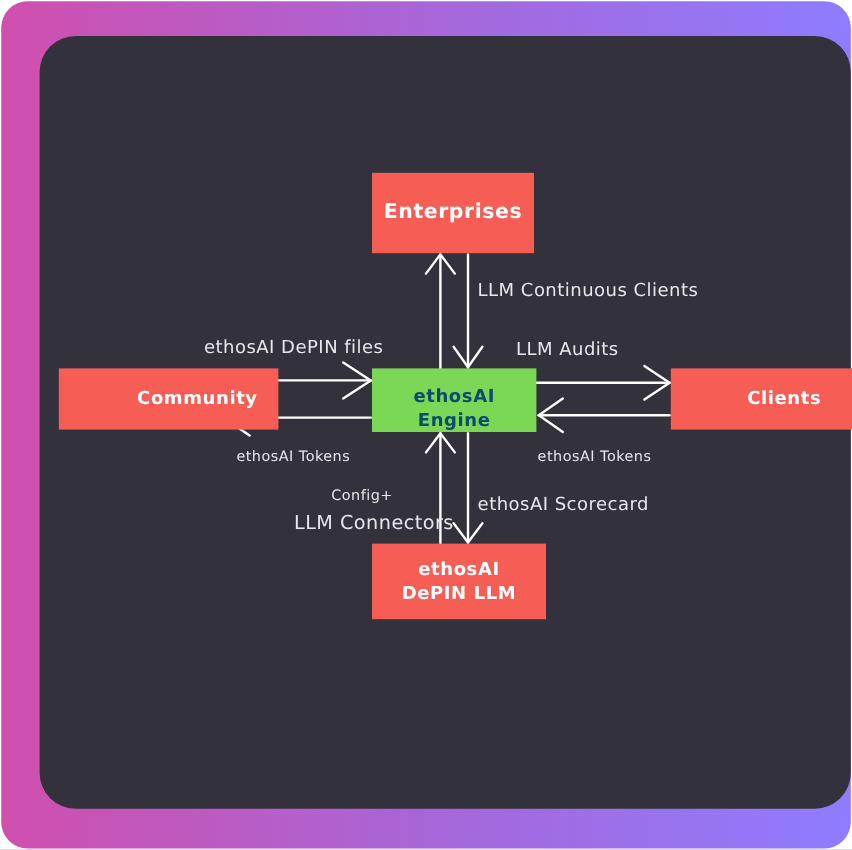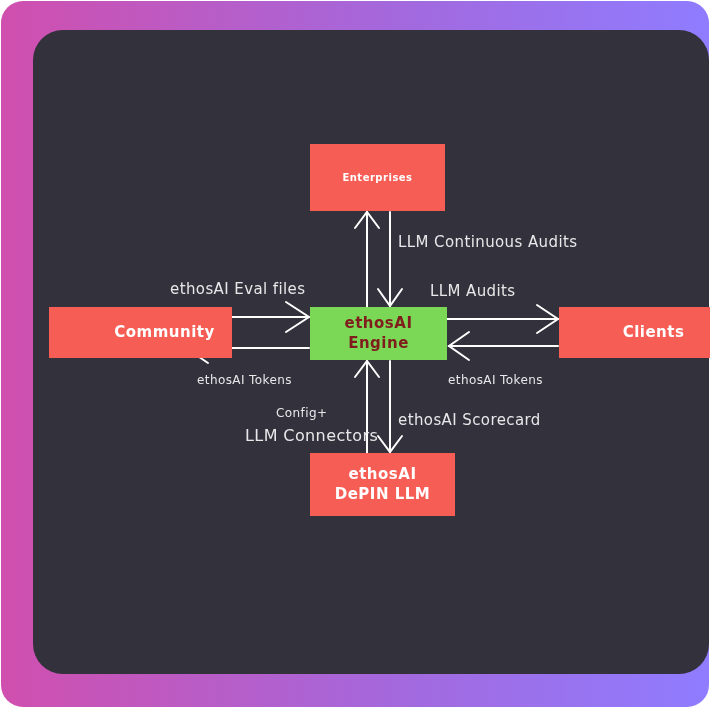--- a/index.html
+++ b/index.html
@@ -12,21 +12,21 @@
   .panel {
     position: absolute; left: 33px; top: 30px; width: 676px; height: 644px;
     border-radius: 30px; background: #33313b;
   }
   .box {
     position: absolute; display: flex; align-items: center; justify-content: center;
     text-align: center; font-weight: bold; color: #ffffff; line-height: 1.3;
     letter-spacing: 0.5px;
   }
   .red { background: #f65d55; }
-  .green { background: #7bd756; color: #7f1d1d; }
+  .green { background: #7bd756; color: #0c4a6e; align-items: flex-end; }
   .lbl { position: absolute; color: #e8e8ea; white-space: nowrap; letter-spacing: 0.4px; }
   svg.arrows { position: absolute; left: 0; top: 0; }
 </style>
 </head>
 <body>
 
 <div class="frame"></div>
 <div class="panel"></div>
 
 <svg class="arrows" width="710" height="708">
@@ -67,43 +67,43 @@
       <polyline points="355,377 367,361 379,377"></polyline>
     </g>
 
     <g>
       <line x1="390" y1="361" x2="390" y2="452"></line>
       <polyline points="378,436 390,452 402,436"></polyline>
     </g>
   </g>
 </svg>
 
-<div class="box red" style="left:310px; top:144px; width:135px; height:67px; font-size:10px;">
+<div class="box red" style="left:310px; top:144px; width:135px; height:67px; font-size:17px;">
   <span>Enterprises</span>
 </div>
 
 <div class="box red" style="left:49px; top:307px; width:135px; height:51px; font-size:15px;padding-left:48px;">
   <span>Community</span>
 </div>
 
 <div class="box green" style="left:310px; top:307px; width:137px; height:53px; font-size:15px;">
   <span style="display:block; width:90px;">ethosAI Engine</span>
 </div>
 
 <div class="box red" style="left:559px; top:307px; width:149px; height:51px; font-size:15px;padding-left:20px;">
   <span>Clients</span>
 </div>
 
 <div class="box red" style="left:310px; top:453px; width:145px; height:63px; font-size:15px;text-align:center;">
   <span style="display:block; width:125px;">ethosAI DePIN LLM</span>
 </div>
 
-<div class="lbl" style="left:398px; top:233px; font-size:15px;">LLM Continuous Audits</div>
+<div class="lbl" style="left:398px; top:233px; font-size:15px;">LLM Continuous Clients</div>
 
-<div class="lbl" style="left:170px; top:280px; font-size:15px;">ethosAI Eval files</div>
+<div class="lbl" style="left:170px; top:280px; font-size:15px;">ethosAI DePIN files</div>
 
 <div class="lbl" style="left:197px; top:373px; font-size:12px;">ethosAI Tokens</div>
 
 <div class="lbl" style="left:430px; top:282px; font-size:15px;">LLM Audits</div>
 
 <div class="lbl" style="left:448px; top:373px; font-size:12px;">ethosAI Tokens</div>
 
 <div class="lbl" style="left:276px; top:406px; font-size:12px;">Config+</div>
 <div class="lbl" style="left:245px; top:426px; font-size:16px;">LLM Connectors</div>
 

